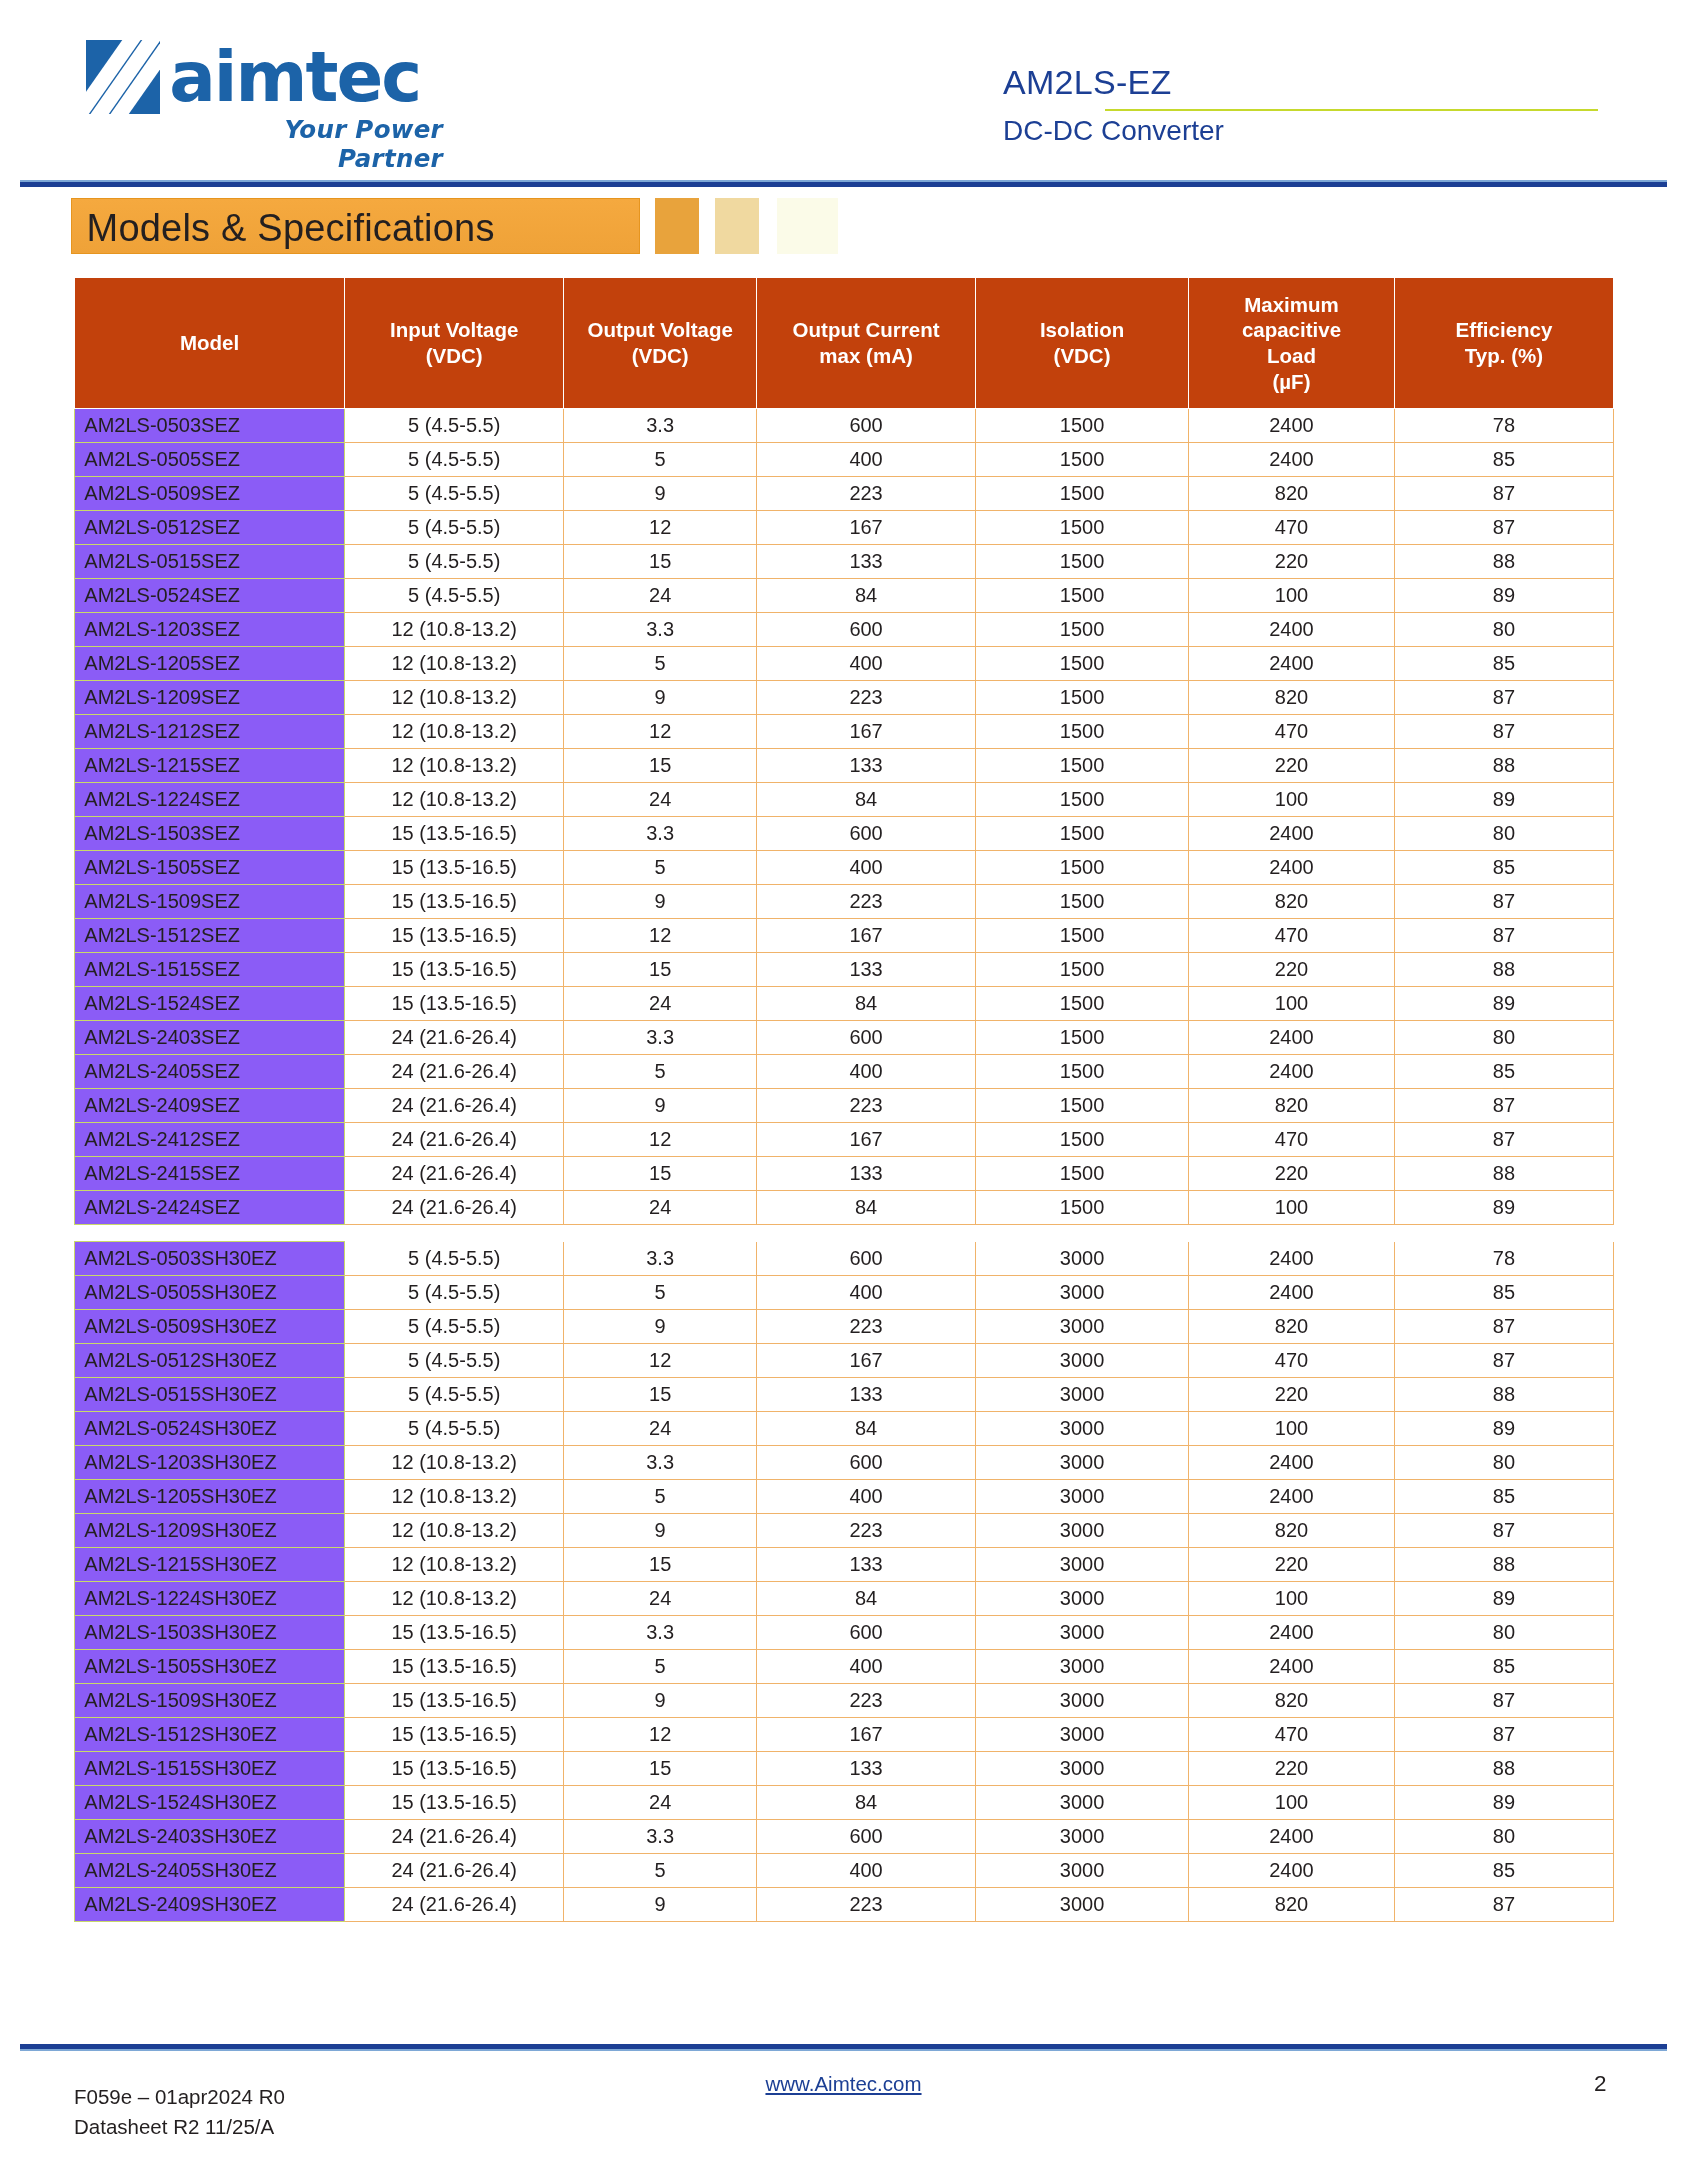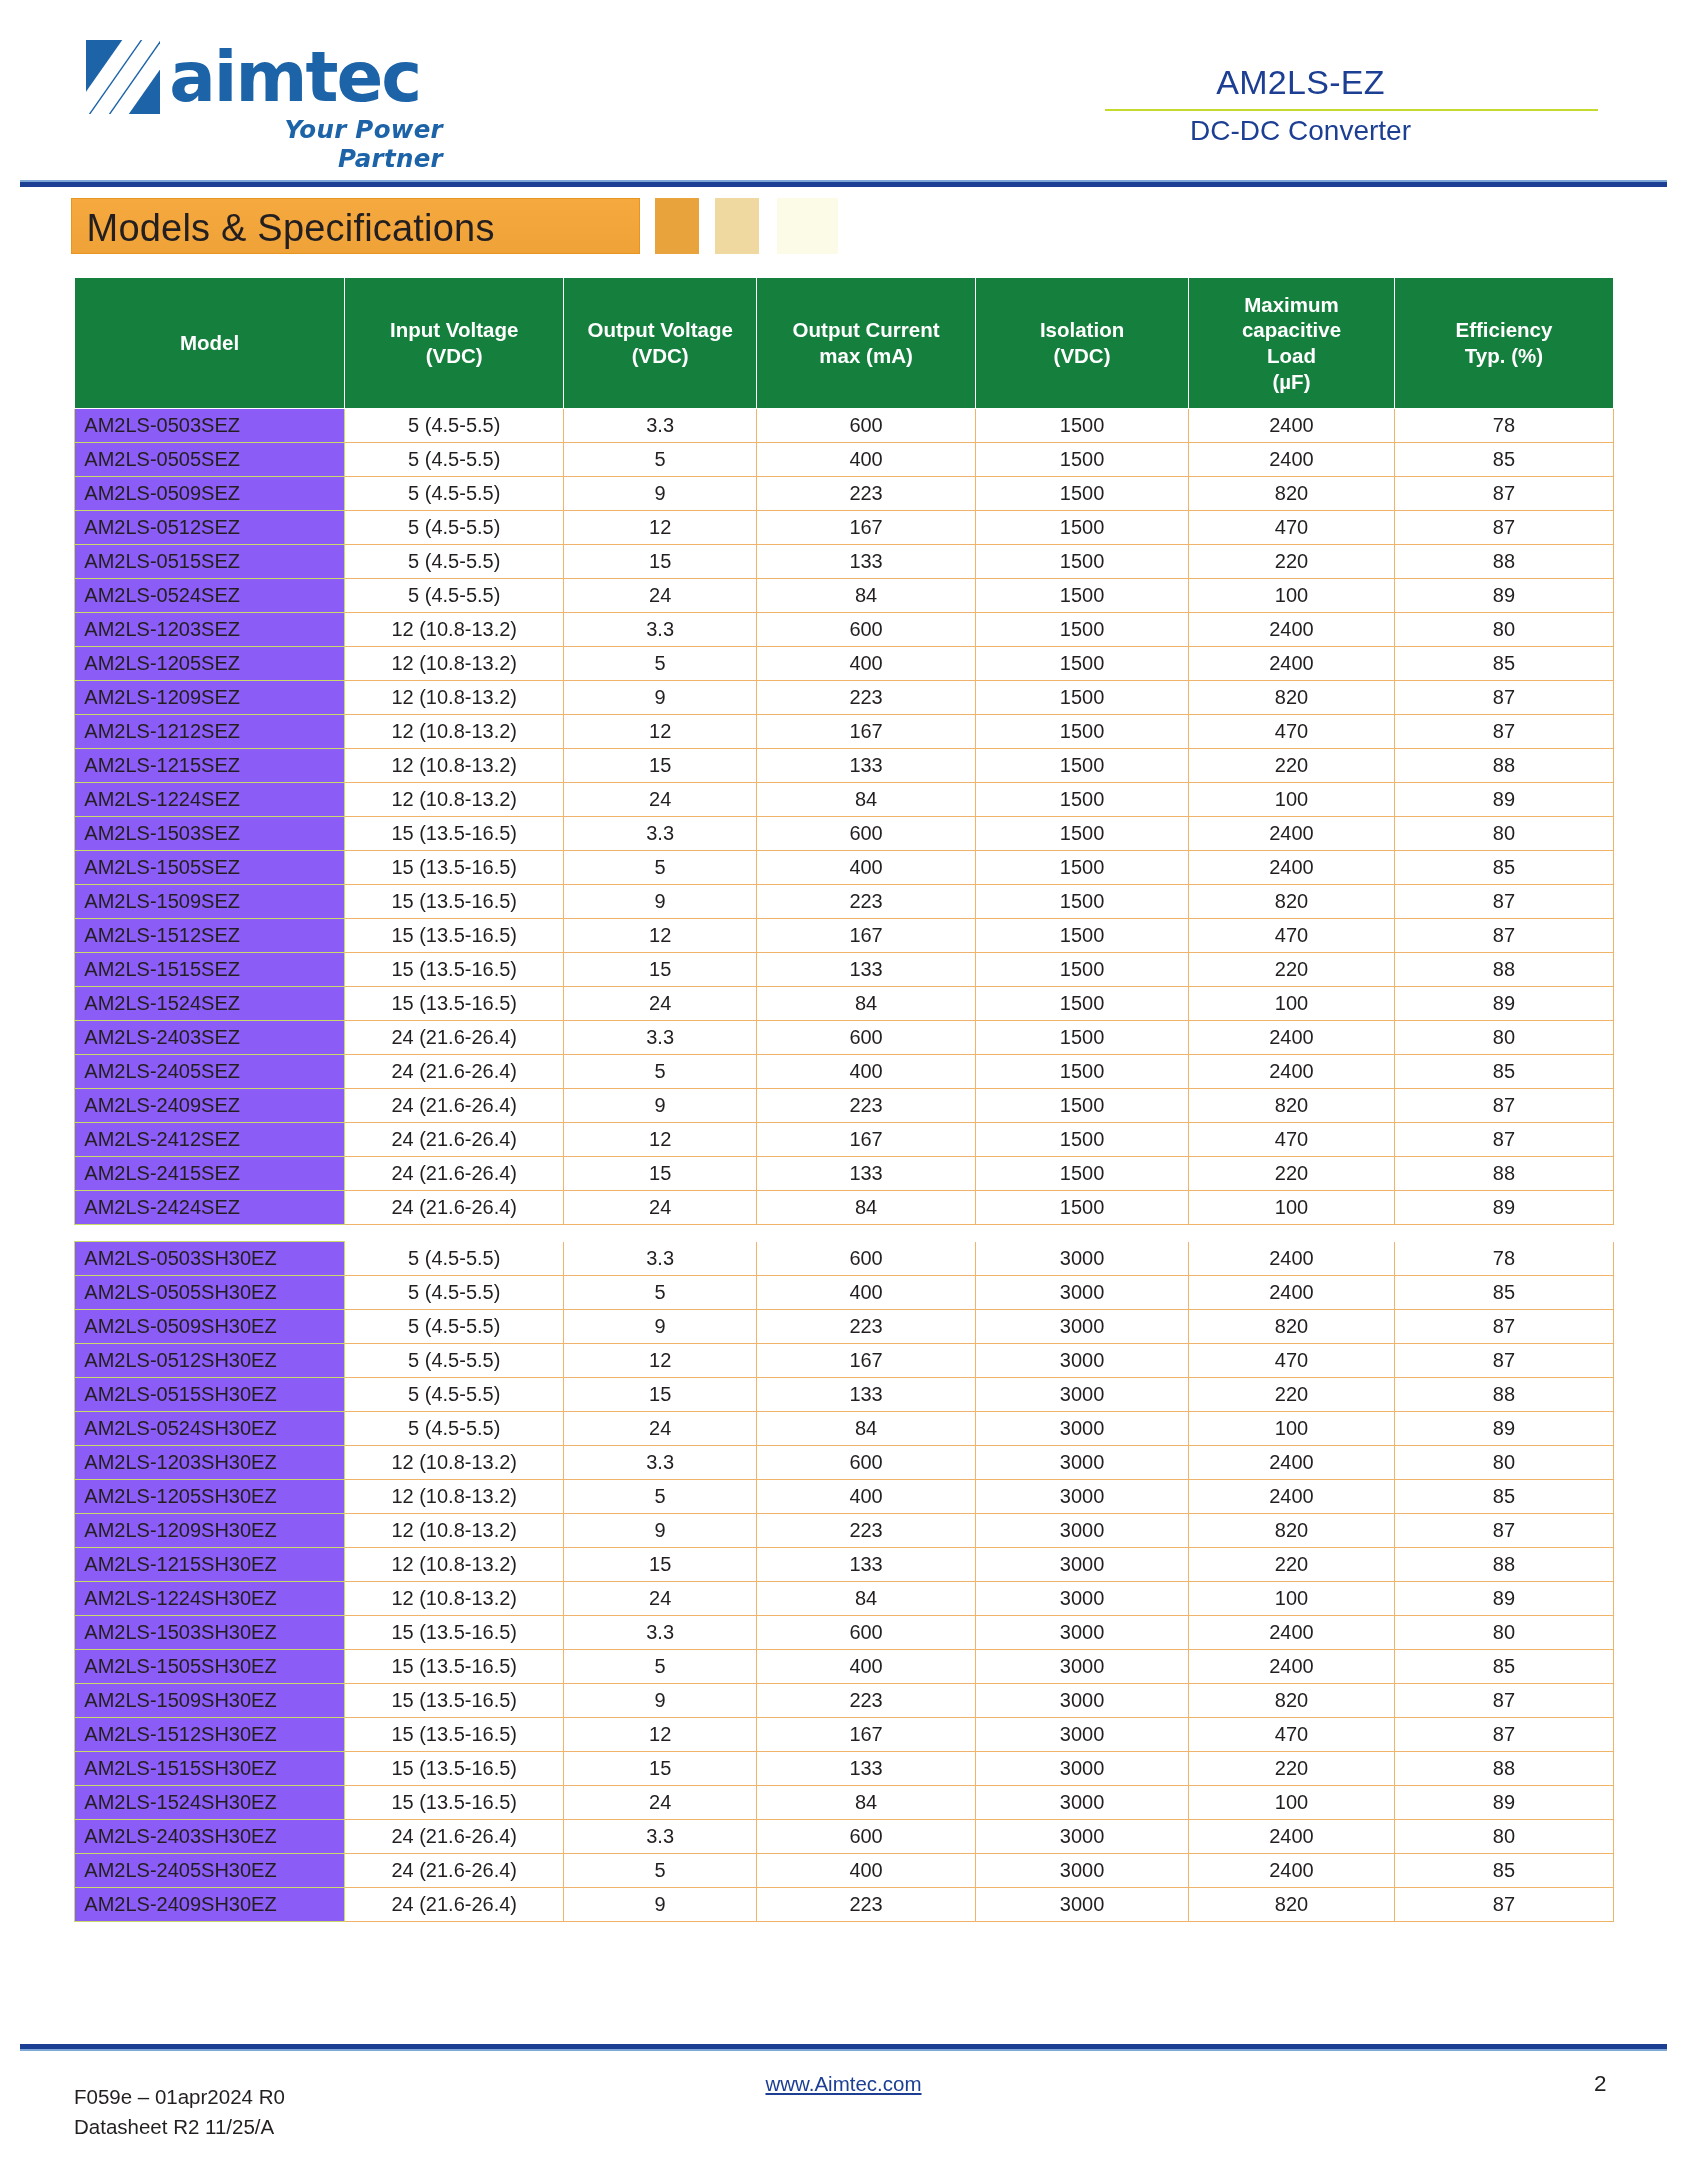--- a/index.html
+++ b/index.html
@@ -65,21 +65,21 @@
     font-weight: bold;
     font-style: italic;
     font-size: 24.5px;
     color: #1c63a8;
     letter-spacing: 0.3px;
     text-align: right;
   }
   .header-right {
     position: absolute;
     right: 89px; top: 30px;
-    text-align: center;
+    text-align: left;
     width: 595px;
   }
   .model-title {
     font-size: 34px;
     color: #1c3f94;
     letter-spacing: 0.3px;
   }
   .model-underline {
     margin: 6.6px 0 4px auto;
     height: 2px;
@@ -130,21 +130,21 @@
     top: 277px;
     left: 74px;
     width: 1540px;
   }
   table.spec {
     width: 100%;
     border-collapse: collapse;
     table-layout: fixed;
   }
   table.spec th {
-    background: #15803d;
+    background: #c2410c;
     color: #ffffff;
     font-size: 20.5px;
     font-weight: bold;
     border: 1.3px solid #ffffff;
     padding: 5.3px 2.6px;
     line-height: 1.25;
     height: 131px;
     vertical-align: middle;
     text-align: center;
   }

